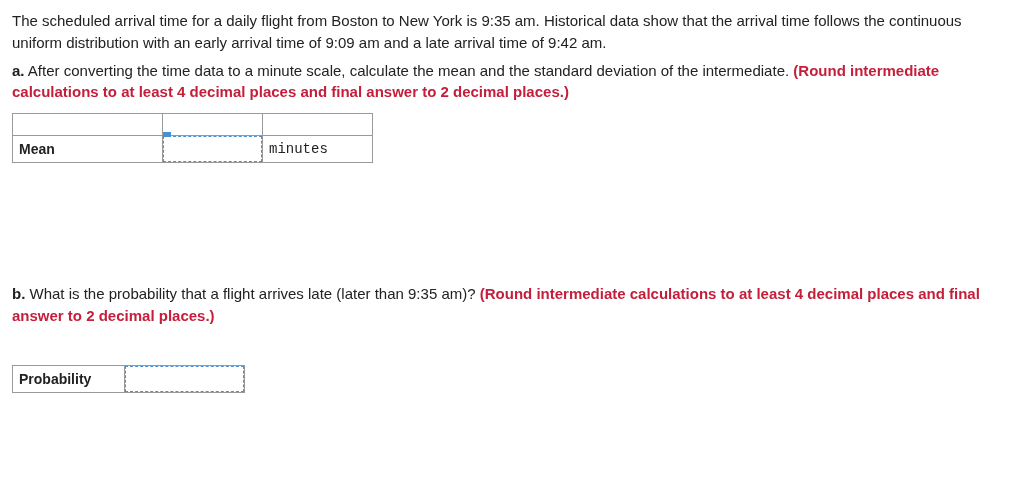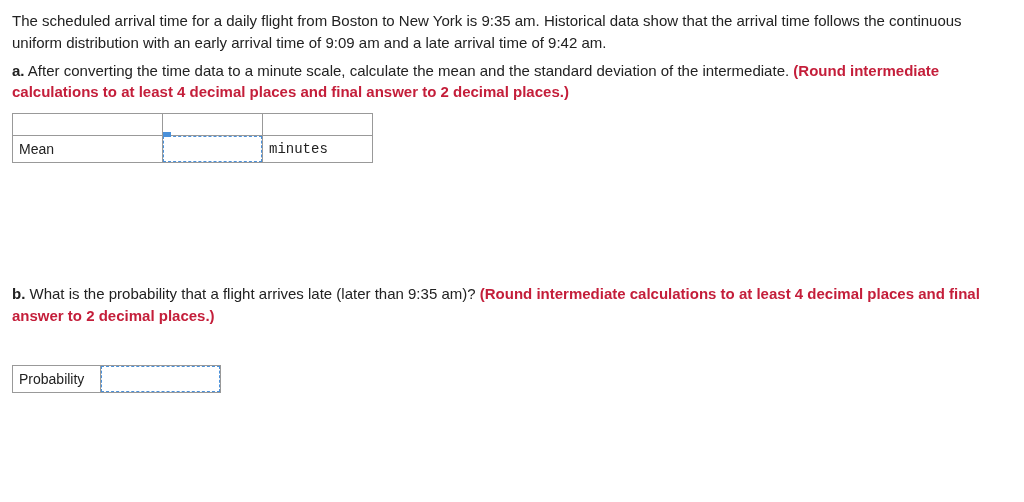--- a/index.html
+++ b/index.html
@@ -21,21 +21,21 @@
       margin-top: 10px;
       margin-bottom: 10px;
     }
     table.answer td {
       border: 1px solid #999;
       padding: 3px 6px;
       font-size: 14px;
       height: 22px;
       vertical-align: middle;
     }
-    table.answer td.label-cell { width: 150px; }
+    table.answer td.label-cell { width: 150px; font-weight: bold; }
     table.answer td.input-cell {
       width: 100px;
       padding: 0;
       position: relative;
     }
     table.answer td.unit-cell { width: 110px; font-family: Liberation Mono, monospace; }
     table.answer td.empty-header { border: 1px solid #999; background: #fff; }
     .input-box {
       width: 100%;
       height: 100%;
@@ -49,21 +49,21 @@
       content: "";
       position: absolute;
       left: -1px;
       top: -5px;
       width: 8px;
       height: 5px;
       background: #4a90d9;
     }
     .section-gap { height: 110px; }
     .small-gap { height: 18px; }
-    table.prob td.label-cell { width: 88px; }
+    table.prob td.label-cell { width: 112px; }
     table.prob td.input-cell { width: 120px; }
   </style>
 </head>
 <body>
 
 <p class="intro">The scheduled arrival time for a daily flight from Boston to New York is 9:35 am. Historical data show that the arrival time follows the continuous uniform distribution with an early arrival time of 9:09 am and a late arrival time of 9:42 am.</p>
 
 <p class="part-q">
   <span class="part-label">a.</span><span> After converting the time data to a minute scale, calculate the mean and the standard deviation of the intermediate. </span><span class="bold-red">(Round intermediate calculations to at least 4 decimal places and final answer to 2 decimal places.)</span>
 </p>

